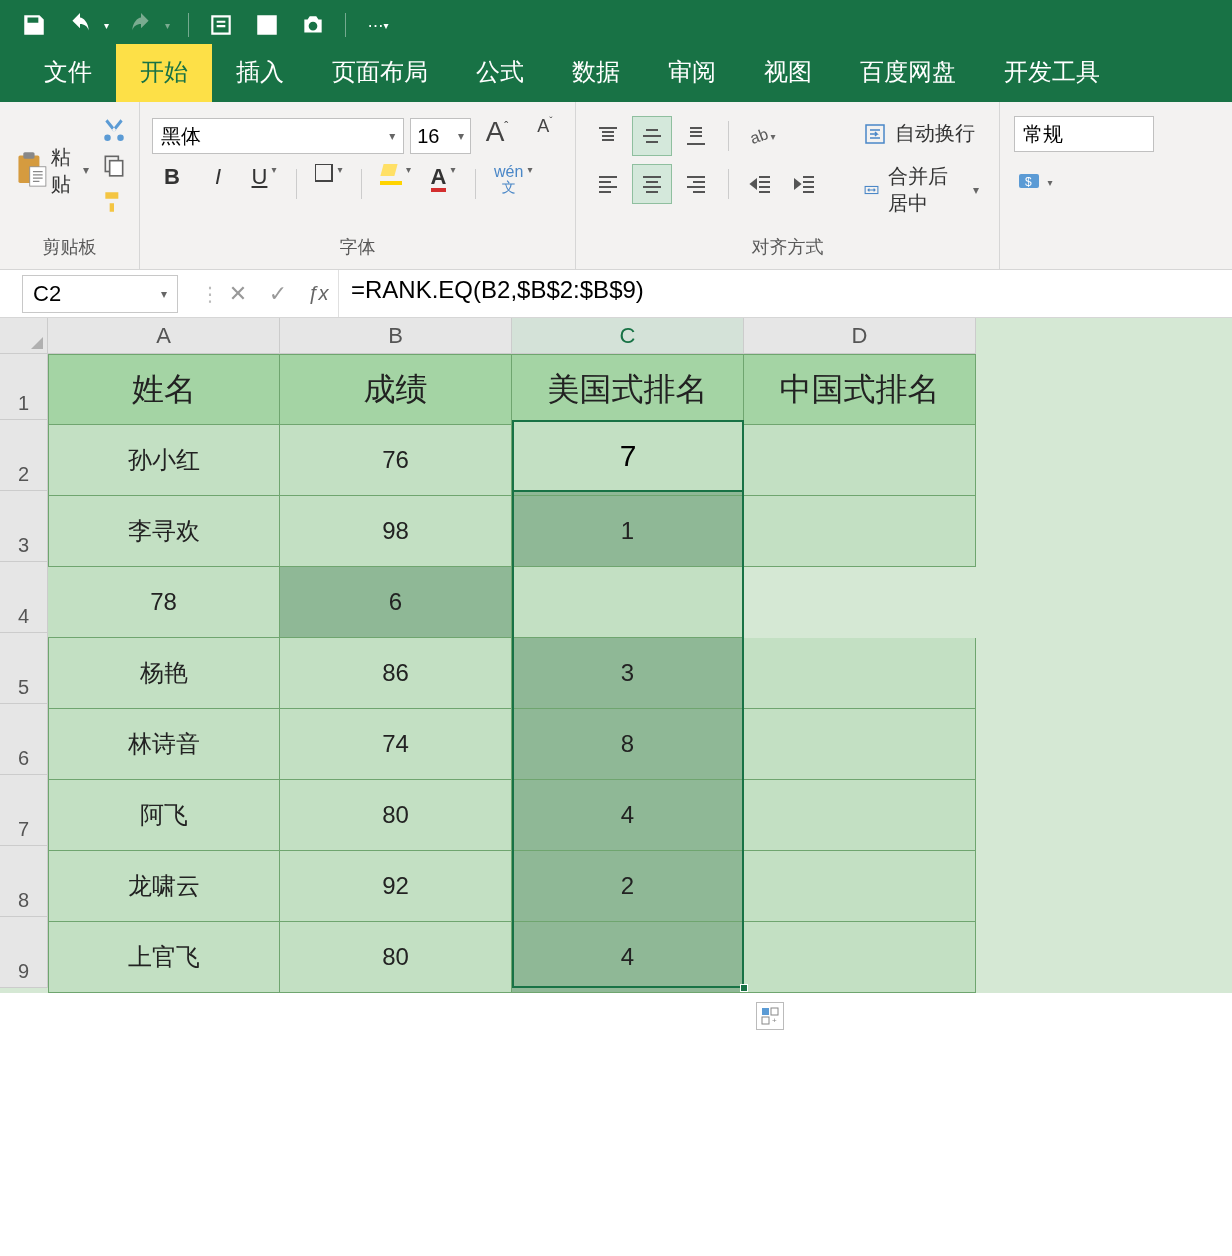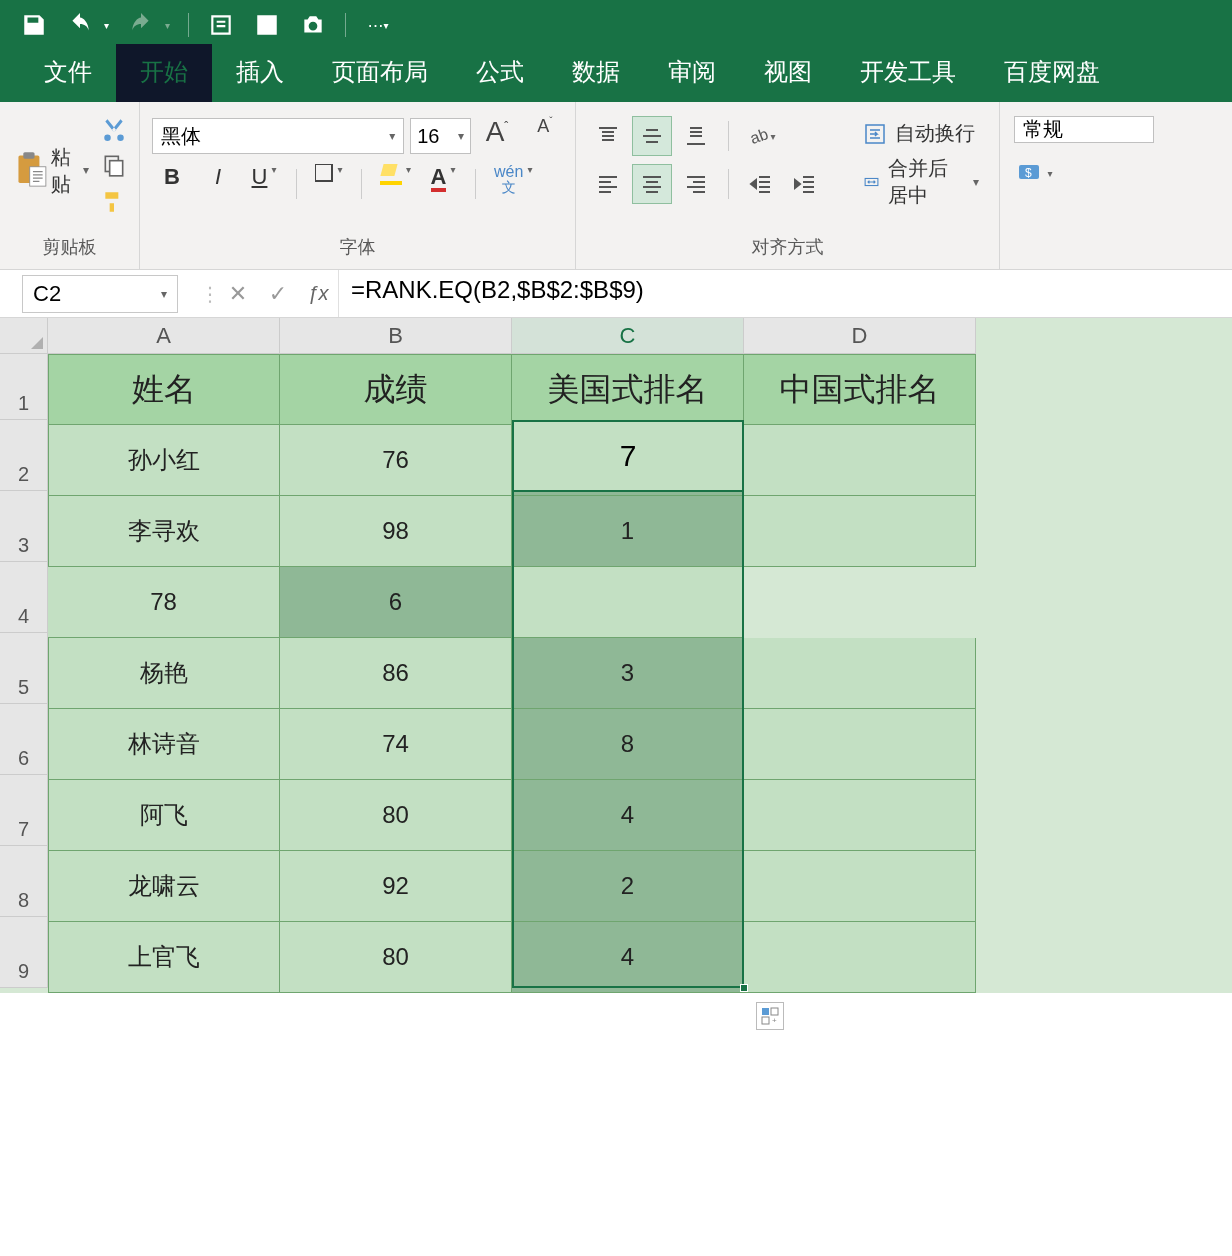--- a/index.html
+++ b/index.html
@@ -9,21 +9,21 @@
 .titlebar{background:#187245;height:50px;display:flex;align-items:center;padding:0 20px;gap:18px}
 .tb-icon{width:28px;height:28px;display:flex;align-items:center;justify-content:center;color:#fff;cursor:pointer}
 .tb-icon svg{width:26px;height:26px;fill:#fff}
 .tb-sep{width:1px;height:24px;background:rgba(255,255,255,.4)}
 .tb-icon.dim svg{fill:#7aab90}
 .drop-arrow{font-size:10px;color:#fff;margin-left:-8px}
 
 
 .tabs{background:#187245;height:52px;display:flex;align-items:flex-end;padding-left:20px}
 .tab{padding:12px 24px 14px;font-size:24px;color:#fff;cursor:pointer}
-.tab.active{background:#0f172a;color:#187245}
+.tab.active{background:#fde047;color:#187245}
 
 
 .ribbon{background:#f3f2f1;height:168px;display:flex;border-bottom:1px solid #d6d6d6}
 .group{border-right:1px solid #d6d6d6;display:flex;flex-direction:column;justify-content:space-between;padding:8px 0 0}
 .group-body{flex:1;display:flex;padding:6px 12px}
 .group-label{font-size:18px;color:#595959;text-align:center;padding:6px 0 10px;position:relative}
 
 
 .clip-left{display:flex;flex-direction:row;align-items:center;padding-right:8px}
 .paste-icon{width:48px;height:48px;margin:4px 0}
@@ -49,27 +49,27 @@
 .color-bar{position:absolute;bottom:-2px;left:0;width:100%;height:4px;background:#d32f2f}
 .wen{font-size:16px;color:#4a87c7;text-align:center;line-height:1}
 .wen-sub{font-size:14px;display:block}
 
 
 .align-body{display:flex;flex-direction:column;gap:8px}
 .align-row{display:flex;align-items:center;gap:4px}
 .abtn{width:40px;height:40px;display:flex;align-items:center;justify-content:center}
 .abtn.sel{background:#d4e8db;border:1px solid #8fbf9f}
 .abtn svg{width:24px;height:24px}
-.align2{display:flex;flex-direction:column;gap:0;margin-left:30px}
+.align2{display:flex;flex-direction:column;gap:8px;margin-left:30px}
 .opt-row{display:flex;align-items:center;gap:8px;font-size:20px;color:#333;padding:4px 8px}
 .opt-row svg{width:24px;height:24px}
 
 
 .num-body{padding:6px 14px}
-.num-combo{width:140px;height:27px;border:1px solid #c0c0c0;background:#fff;display:flex;align-items:center;padding:0 8px;font-size:20px}
+.num-combo{width:140px;height:36px;border:1px solid #c0c0c0;background:#fff;display:flex;align-items:center;padding:0 8px;font-size:20px}
 .num-btn{width:42px;height:40px;display:flex;align-items:center;justify-content:center;margin-top:10px}
 
 
 .fbar{height:48px;display:flex;align-items:center;border-bottom:1px solid #d6d6d6;background:#fff}
 .namebox{width:156px;height:38px;border:1px solid #c8c8c8;margin:0 22px;display:flex;align-items:center;justify-content:space-between;padding:0 10px;font-size:22px}
 .fb-sep{width:18px;text-align:center;color:#bbb;font-size:20px}
 .fb-btn{width:40px;height:40px;display:flex;align-items:center;justify-content:center;color:#999;font-size:22px}
 .fb-btn.fx{font-style:italic;font-size:20px;color:#666}
 .formula-input{flex:1;font-size:24px;padding:6px 12px;border-left:1px solid #e0e0e0;height:100%}
 
@@ -140,22 +140,22 @@
 
 <div class="tabs">
   <div class="tab">文件</div>
   <div class="tab active">开始</div>
   <div class="tab">插入</div>
   <div class="tab">页面布局</div>
   <div class="tab">公式</div>
   <div class="tab">数据</div>
   <div class="tab">审阅</div>
   <div class="tab">视图</div>
+  <div class="tab">百度网盘</div>
   <div class="tab">开发工具</div>
-  <div class="tab">百度网盘</div>
 </div>
 
 <div class="ribbon">
 
   <div class="group" style="width:140px">
     <div class="group-body">
       <div class="clip-left">
         <svg class="paste-icon" viewBox="0 0 48 48">
             <rect x="8" y="6" width="26" height="34" fill="#d59b3f" rx="2"></rect>
             <rect x="14" y="2" width="14" height="8" fill="#888" rx="2"></rect>

